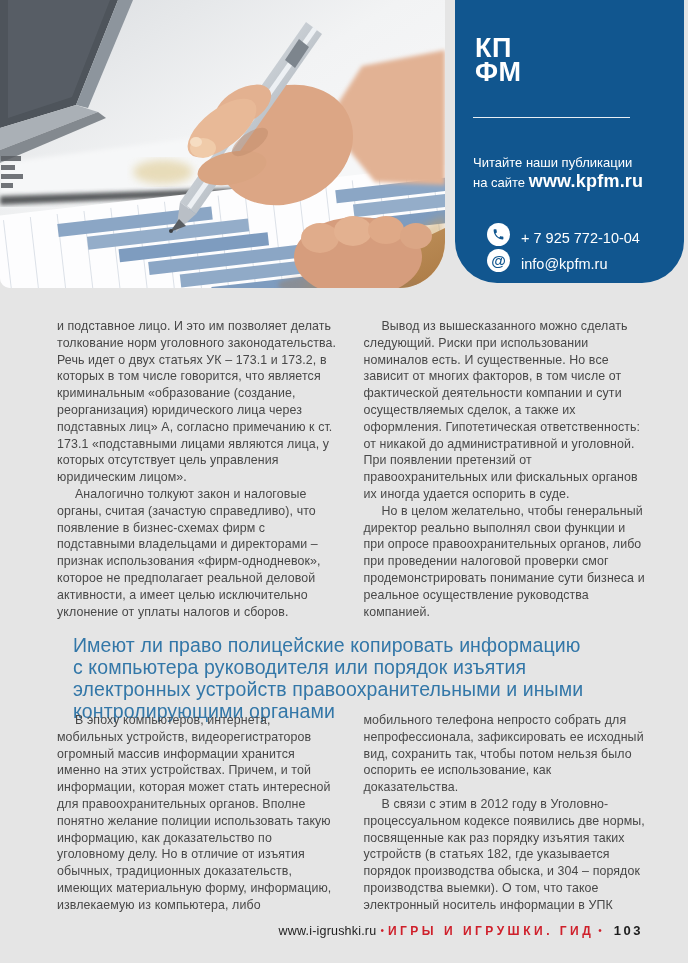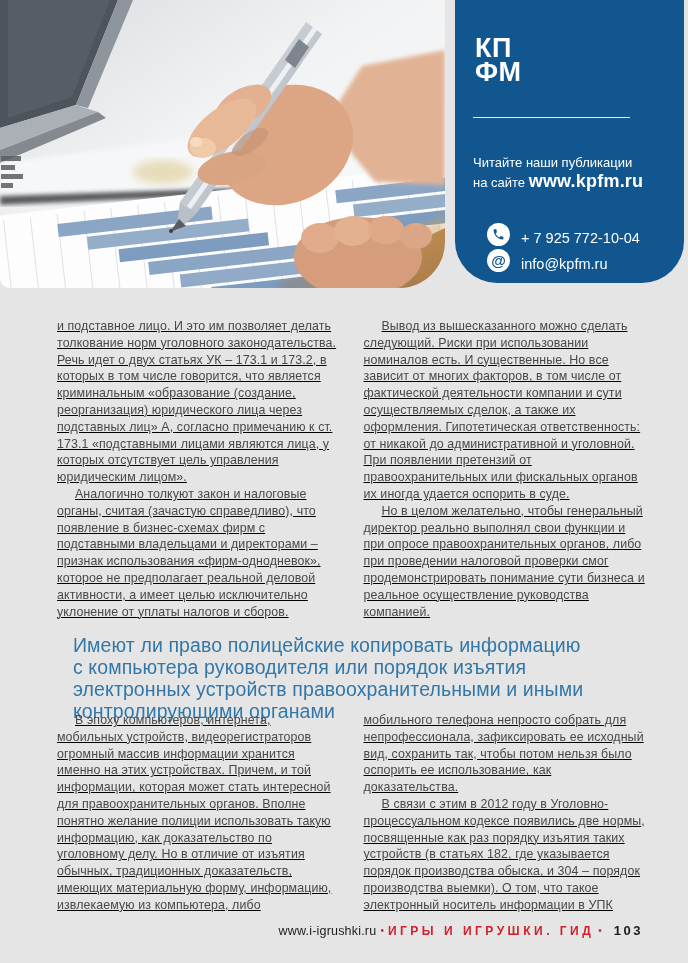--- a/index.html
+++ b/index.html
@@ -45,21 +45,21 @@
   .icon-circle {
     width:23px; height:23px; border-radius:50%; background:#ffffff;
     color:#11568f; display:flex; align-items:center; justify-content:center;
     margin-right:11px; flex:0 0 auto;
   }
   .icon-circle svg { width:13px; height:13px; display:block; }
   .at-glyph { font-size:15px; font-weight:700; line-height:1; }
   .contact-text { font-size:14.5px; font-weight:500; color:#ffffff; text-decoration:none; }
 
   
-  .cols { position:absolute; left:57px; width:588px; display:flex; gap:25px;text-decoration:underline; }
+  .cols { position:absolute; left:57px; width:588px; display:flex; gap:25px; }
   .cols-1 { top:318px; }
   .cols-2 { top:712px; }
   .col { width:287px; }
   .para {
     margin:0; font-size:12.4px; line-height:16.8px; color:#484848;
     letter-spacing:.1px;
   }
   .para.indent { text-indent:18px; }
   .section-heading {
     position:absolute; left:57px; top:618px; width:610px;

